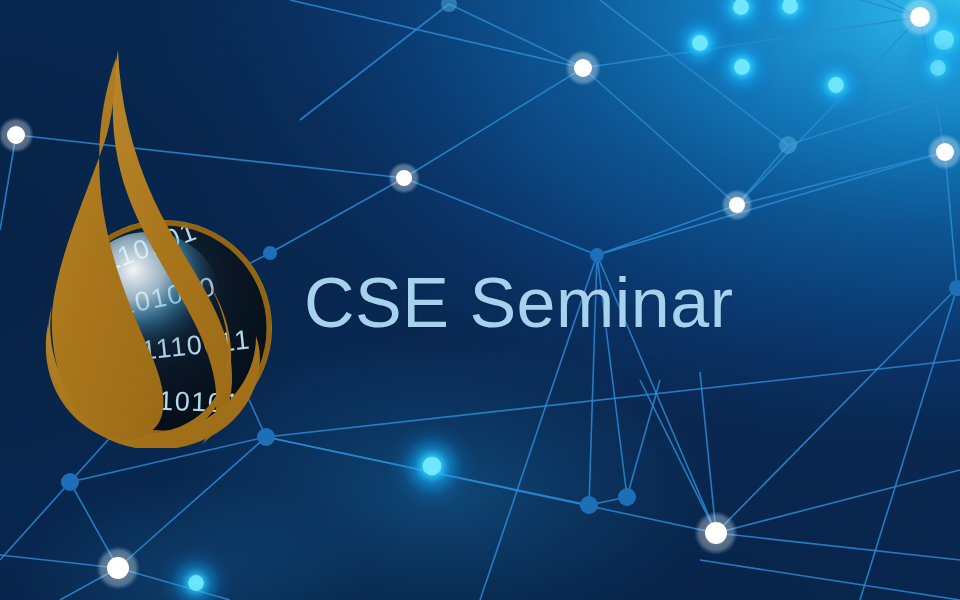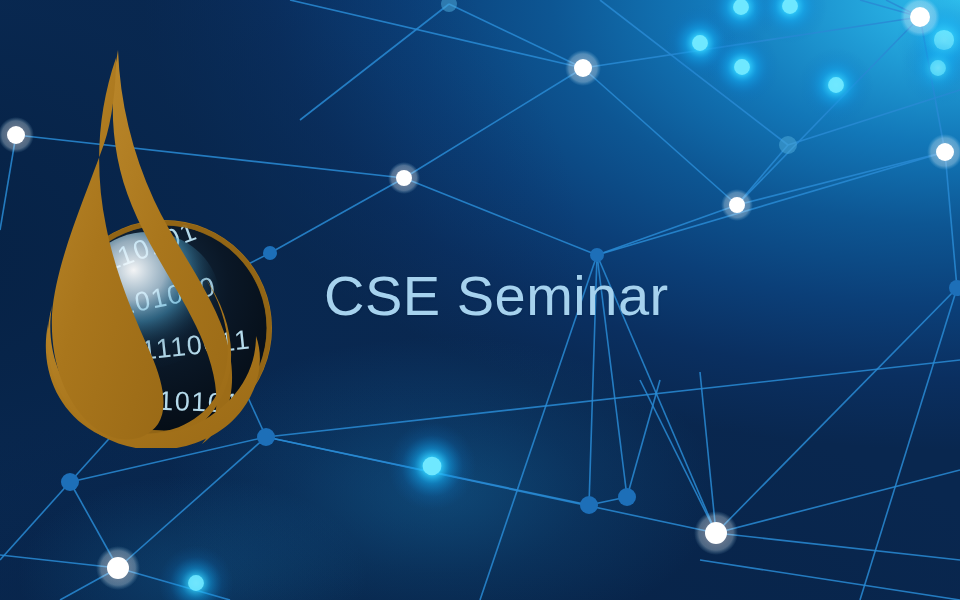--- a/index.html
+++ b/index.html
@@ -80,24 +80,24 @@
     position: absolute;
     left: 44px;
     top: 48px;
     width: 260px;
     height: 400px;
   }
 
   
   .title {
     position: absolute;
-    left: 324px;
+    left: 304px;
     top: 268px;
     font-family: "Liberation Sans", sans-serif;
-    font-size: 56px;
+    font-size: 70px;
     font-weight: 400;
     letter-spacing: 0.5px;
     line-height: 1;
     color: #a6d2ee;
     white-space: nowrap;
     text-shadow: 0 1px 2px rgba(4,25,55,0.28);
   }
 </style>
 </head>
 <body>

